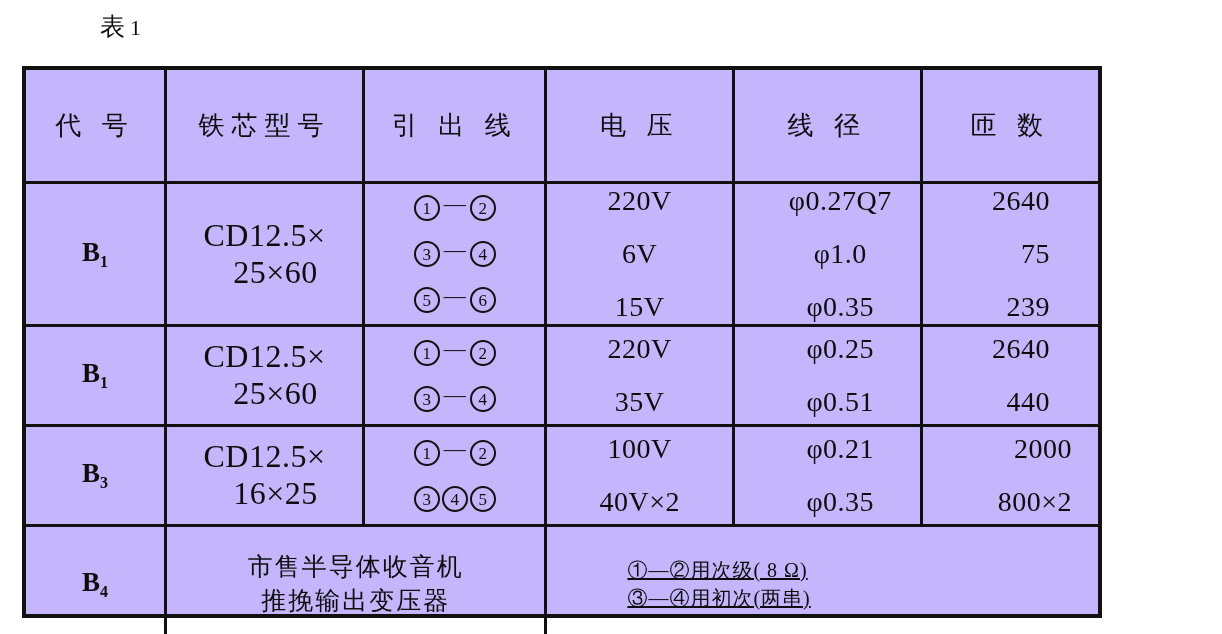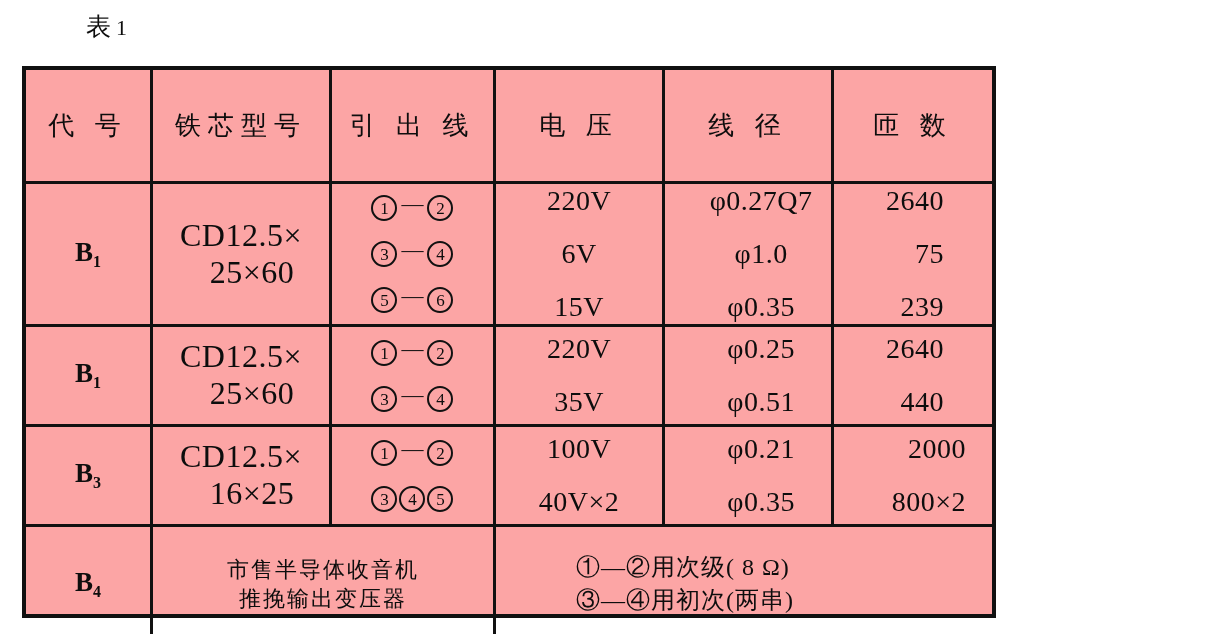--- a/index.html
+++ b/index.html
@@ -15,39 +15,39 @@
     overflow: hidden;
     position: relative;
   }
   .page {
     position: relative;
     width: 1222px;
     height: 634px;
   }
   .caption {
     position: absolute;
-    left: 86px;
+    left: 100px;
     top: 10px;
     font-size: 25px;
     letter-spacing: 1px;
     white-space: nowrap;
   }
   .caption .cap-num {
     font-size: 22px;
     margin-left: 4px;
   }
   .tablewrap {
     position: absolute;
     left: 22px;
     top: 66px;
-    width: 974px;
+    width: 1080px;
     height: 552px;
     border: 4px solid #111;
     box-sizing: border-box;
-    background: #fca5a5;
+    background: #c4b5fd;
   }
   table.tbl {
     width: 100%;
     height: 100%;
     border-collapse: collapse;
     table-layout: fixed;
   }
   table.tbl td {
     border-right: 3px solid #111;
     border-bottom: 3px solid #111;
@@ -111,29 +111,30 @@
   .dash { display: inline-block; padding: 0 3px; font-size: 22px; position: relative; top: -3px; }
   .volt, .diam, .turns {
     font-size: 28px;
     letter-spacing: 0.5px;
   }
   .volt { align-items: center; }
   .diam { align-items: center; padding-left: 26px; }
   .turns { align-items: flex-end; padding-right: 48px; }
   .turns.wide { padding-right: 26px; }
   .lastrow-text {
-    font-size: 22px;
+    font-size: 25px;
     letter-spacing: 2px;
     line-height: 1.35;
   }
   .lastrow-text .line { display: block; white-space: nowrap; }
   .lastrow-leads {
-    font-size: 24px;
+    font-size: 20px;
     line-height: 1.4;
     letter-spacing: 1px;
+    text-decoration: underline;
   }
   .lastrow-leads .line { display: block; white-space: nowrap; text-align: left; padding-left: 80px; }
 </style>
 </head>
 <body>
 
 <div class="page">
 
   <div class="caption">
     <span>表</span><span class="cap-num">1</span>

